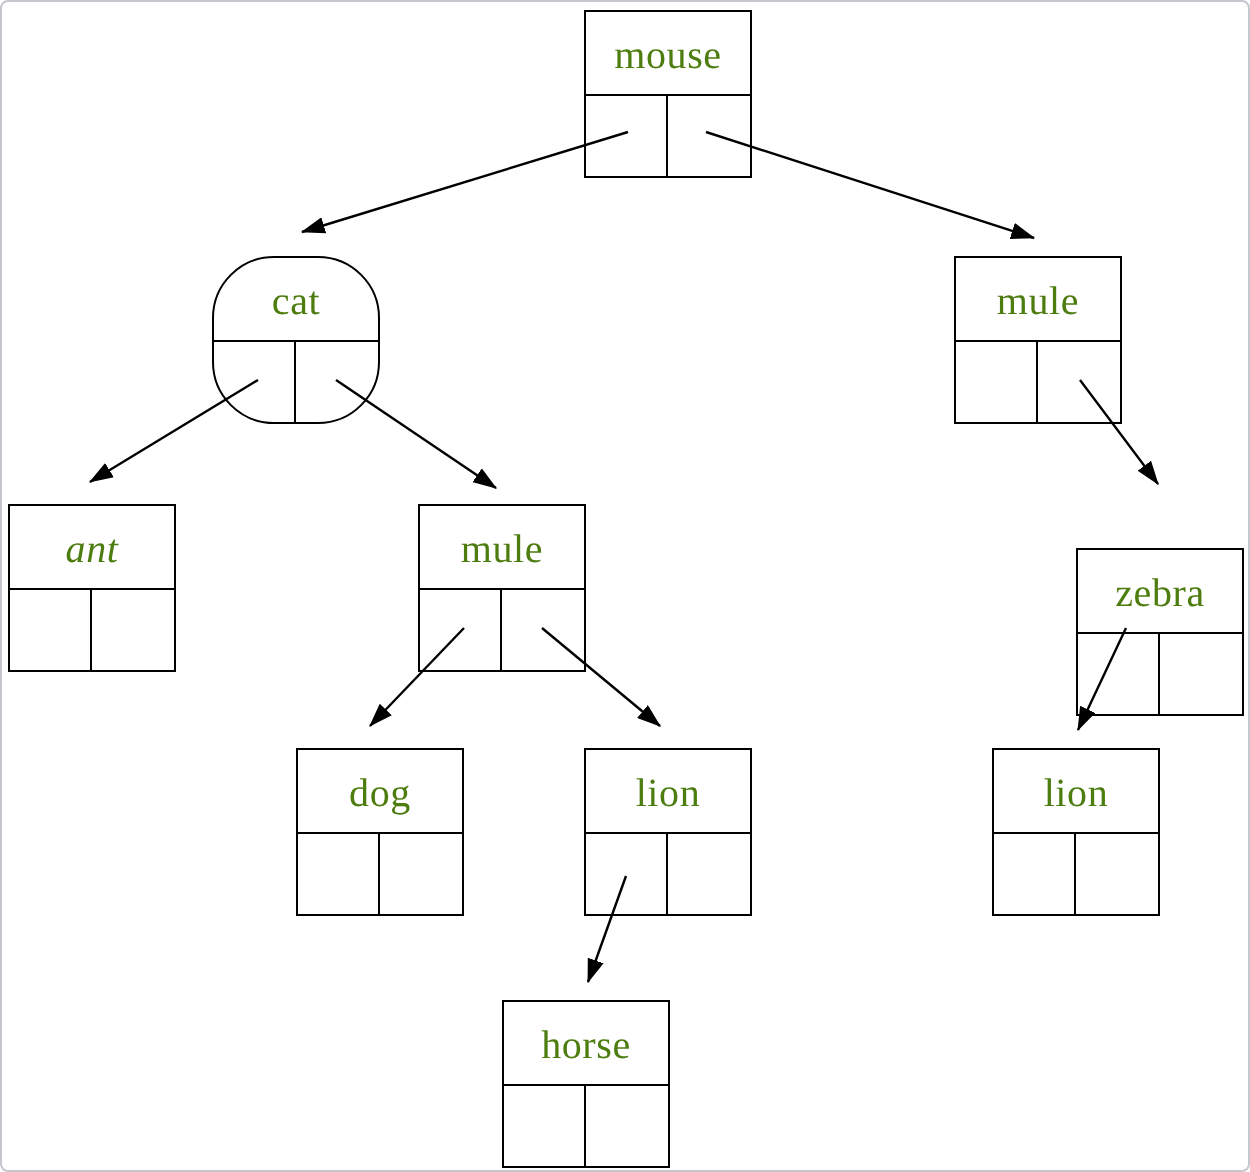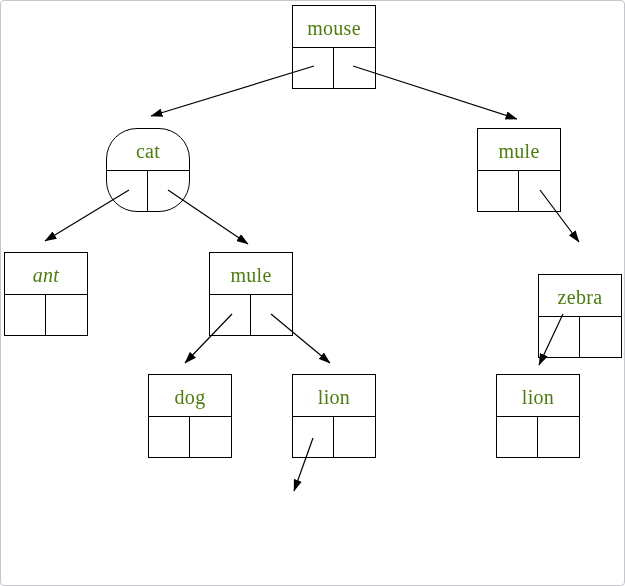--- a/index.html
+++ b/index.html
@@ -139,13 +139,20 @@
       <div class="cell right"></div>
     </div>
   </div>
     <div class="node" style="left: 495px; top: 373px;">
     <div class="node-label">lion</div>
     <div class="node-cells">
       <div class="cell left"></div>
       <div class="cell right"></div>
     </div>
   </div>
+    <div class="node" style="left: 250px; top: 499px;">
+    <div class="node-label">horse</div>
+    <div class="node-cells">
+      <div class="cell left"></div>
+      <div class="cell right"></div>
+    </div>
+  </div>
   </div>
 
 </body></html>

